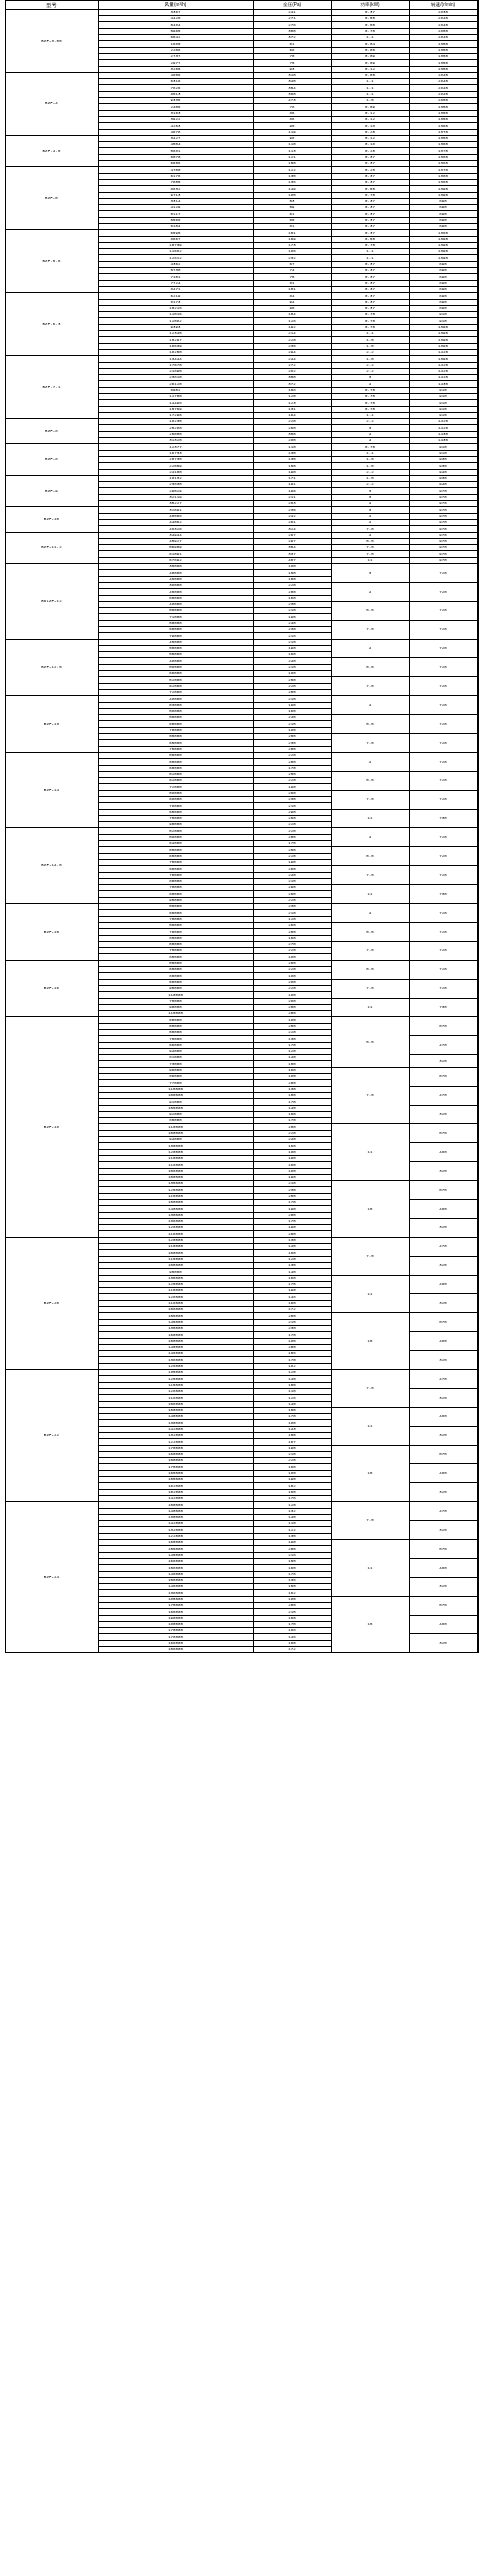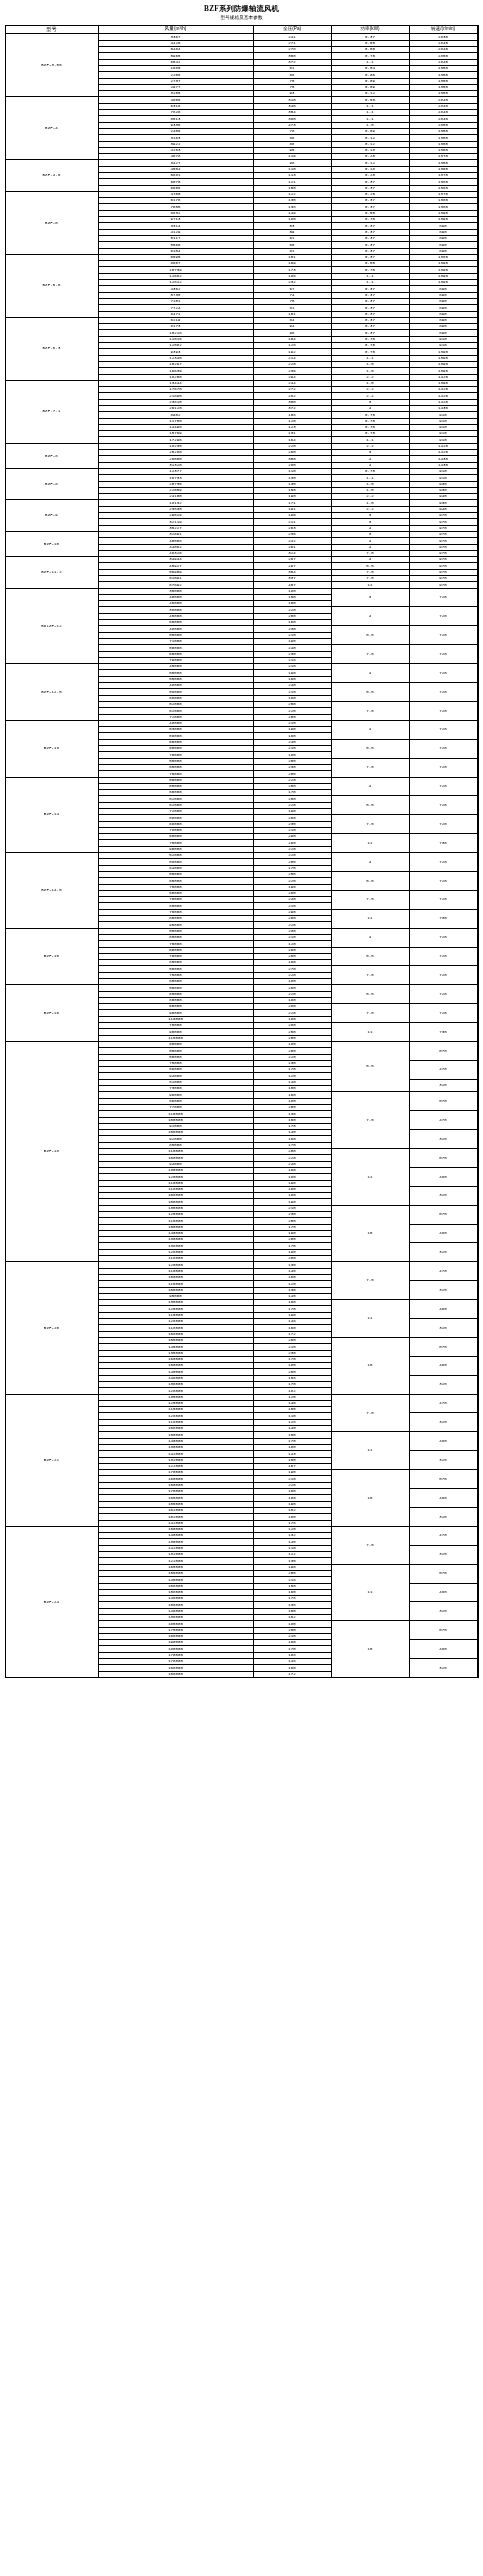--- a/index.html
+++ b/index.html
@@ -65,24 +65,20 @@
   }
   td.motor{
     font-size:4.3px;
   }
 </style>
 </head>
 <body>
 
 <div class="page">
 
-  <div class="titlebar">
-    <div class="main-title">BZF系列防爆轴流风机</div>
-    <div class="sub-title">型号规格及基本参数</div>
-  </div>
 
   <table class="spec">
     <colgroup>
       <col class="c0">
         <col class="c1">
         <col class="c2">
         <col class="c3">
         <col class="c4">
         <col class="c5">
     </colgroup>

